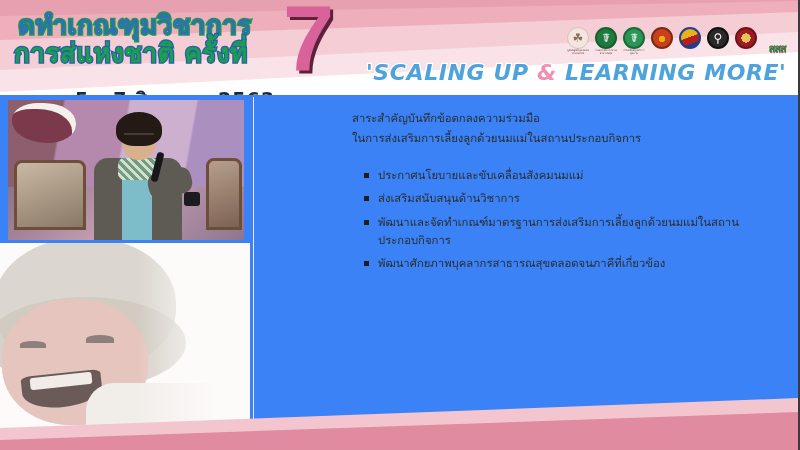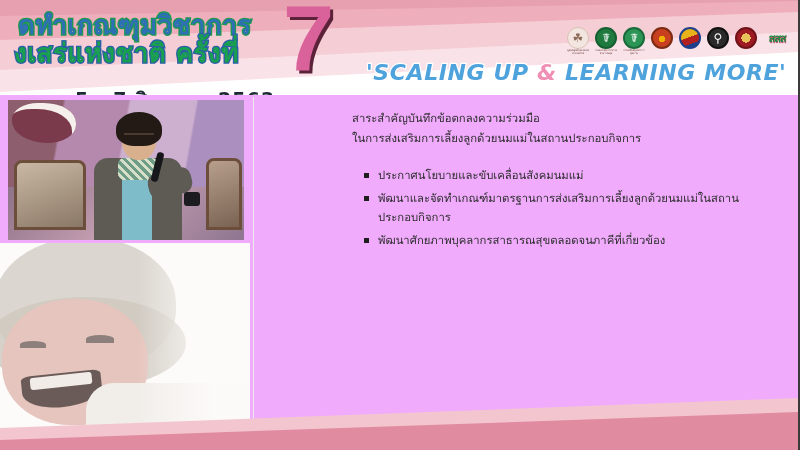--- a/index.html
+++ b/index.html
@@ -102,37 +102,38 @@
   .lg5 .glyph { background: #e8b31a; border: 2px solid #1f3f8a;
                 background-image: linear-gradient(160deg,#e8b31a 0 45%, #b32020 46% 75%, #1f3f8a 76%); }
   .lg6 .glyph { background: #2a2a2a; border: 2px solid #111; }
   .lg7 .glyph { background: #9e1b24; border: 2px solid #6e1218;
                 background-image: radial-gradient(circle at 50% 50%, #e8c35a 0 36%, #9e1b24 37%); }
   .lg8 { width: 30px; }
   .lg8 .glyph {
     background: transparent; color: #1e8a3e; font-size: 11px;
     width: 30px; border-radius: 0; font-weight: bold; letter-spacing: -1px;
     text-shadow: .5px .5px 0 #d04a7a;
+    margin-top: 10px;
   }
 
   .tagline {
     position: absolute; left: 366px; top: 60px;
     font-size: 22px; font-weight: bold; font-style: italic;
     letter-spacing: .6px; color: #4ea3dd;
     -webkit-text-stroke: 2.4px #ffffff;
     paint-order: stroke fill;
     white-space: nowrap;
     font-family: "DejaVu Sans", sans-serif;
   }
   .tagline .amp { color: #ef8fb4; -webkit-text-stroke: 2.4px #ffffff; }
 
   
   #body-area {
     position: absolute; left: 0; top: 95px; width: 800px; height: 355px;
-    background: #f0abfc;
+    background: #3b82f6;
     overflow: hidden;
   }
 
   
   #photo-speaker {
     position: absolute; left: 8px; top: 5px; width: 236px; height: 140px;
     background: linear-gradient(135deg,#6f5c74 0%, #9e7f94 35%, #c39db0 60%, #8e7590 100%);
     overflow: hidden;
   }
   #photo-speaker .banner-bg {
@@ -291,21 +292,21 @@
 
   <div id="header">
     <div class="hdr-band-top"></div>
     <div class="hdr-band-mid"></div>
     <div class="hdr-band-low"></div>
     <div class="hdr-band-pale"></div>
 
     <div class="big-seven">7</div>
 
     <div class="thai-line1">ดทำเกณฑุมวิชาการ</div>
-    <div class="thai-line2">งเสร่แห่งชาติ ครั้งที่</div>
+    <div class="thai-line2">การส่แห่งชาติ ครั้งที่</div>
     <div class="thai-date">5 - 7 สิงหาคม 2563</div>
 
     <div id="logo-strip">
       <div class="logo lg1">
         <span class="glyph">☘</span>
         <span class="cap">มูลนิธิศูนย์นมแม่แห่งประเทศไทย</span>
       </div>
       <div class="logo lg2">
         <span class="glyph">☤</span>
         <span class="cap">กรมอนามัย กระทรวงสาธารณสุข</span>
@@ -373,20 +374,21 @@
     <div class="divider"></div>
 
     <div id="text-panel">
       <div class="intro">
         <div>สาระสำคัญบันทึกข้อตกลงความร่วมมือ</div>
         <div>ในการส่งเสริมการเลี้ยงลูกด้วยนมแม่ในสถานประกอบกิจการ</div>
       </div>
 
       <ul class="bullets">
         <li>ประกาศนโยบายและขับเคลื่อนสังคมนมแม่</li>
+        <li>ส่งเสริมสนับสนุนด้านวิชาการ</li>
         <li>พัฒนาและจัดทำเกณฑ์มาตรฐานการส่งเสริมการเลี้ยงลูกด้วยนมแม่ในสถานประกอบกิจการ</li>
         <li>พัฒนาศักยภาพบุคลากรสาธารณสุขตลอดจนภาคีที่เกี่ยวข้อง</li>
       </ul>
     </div>
   </div>
 
   <div id="footer">
     <div class="ft-pale"></div>
     <div class="ft-deep"></div>
   </div>

